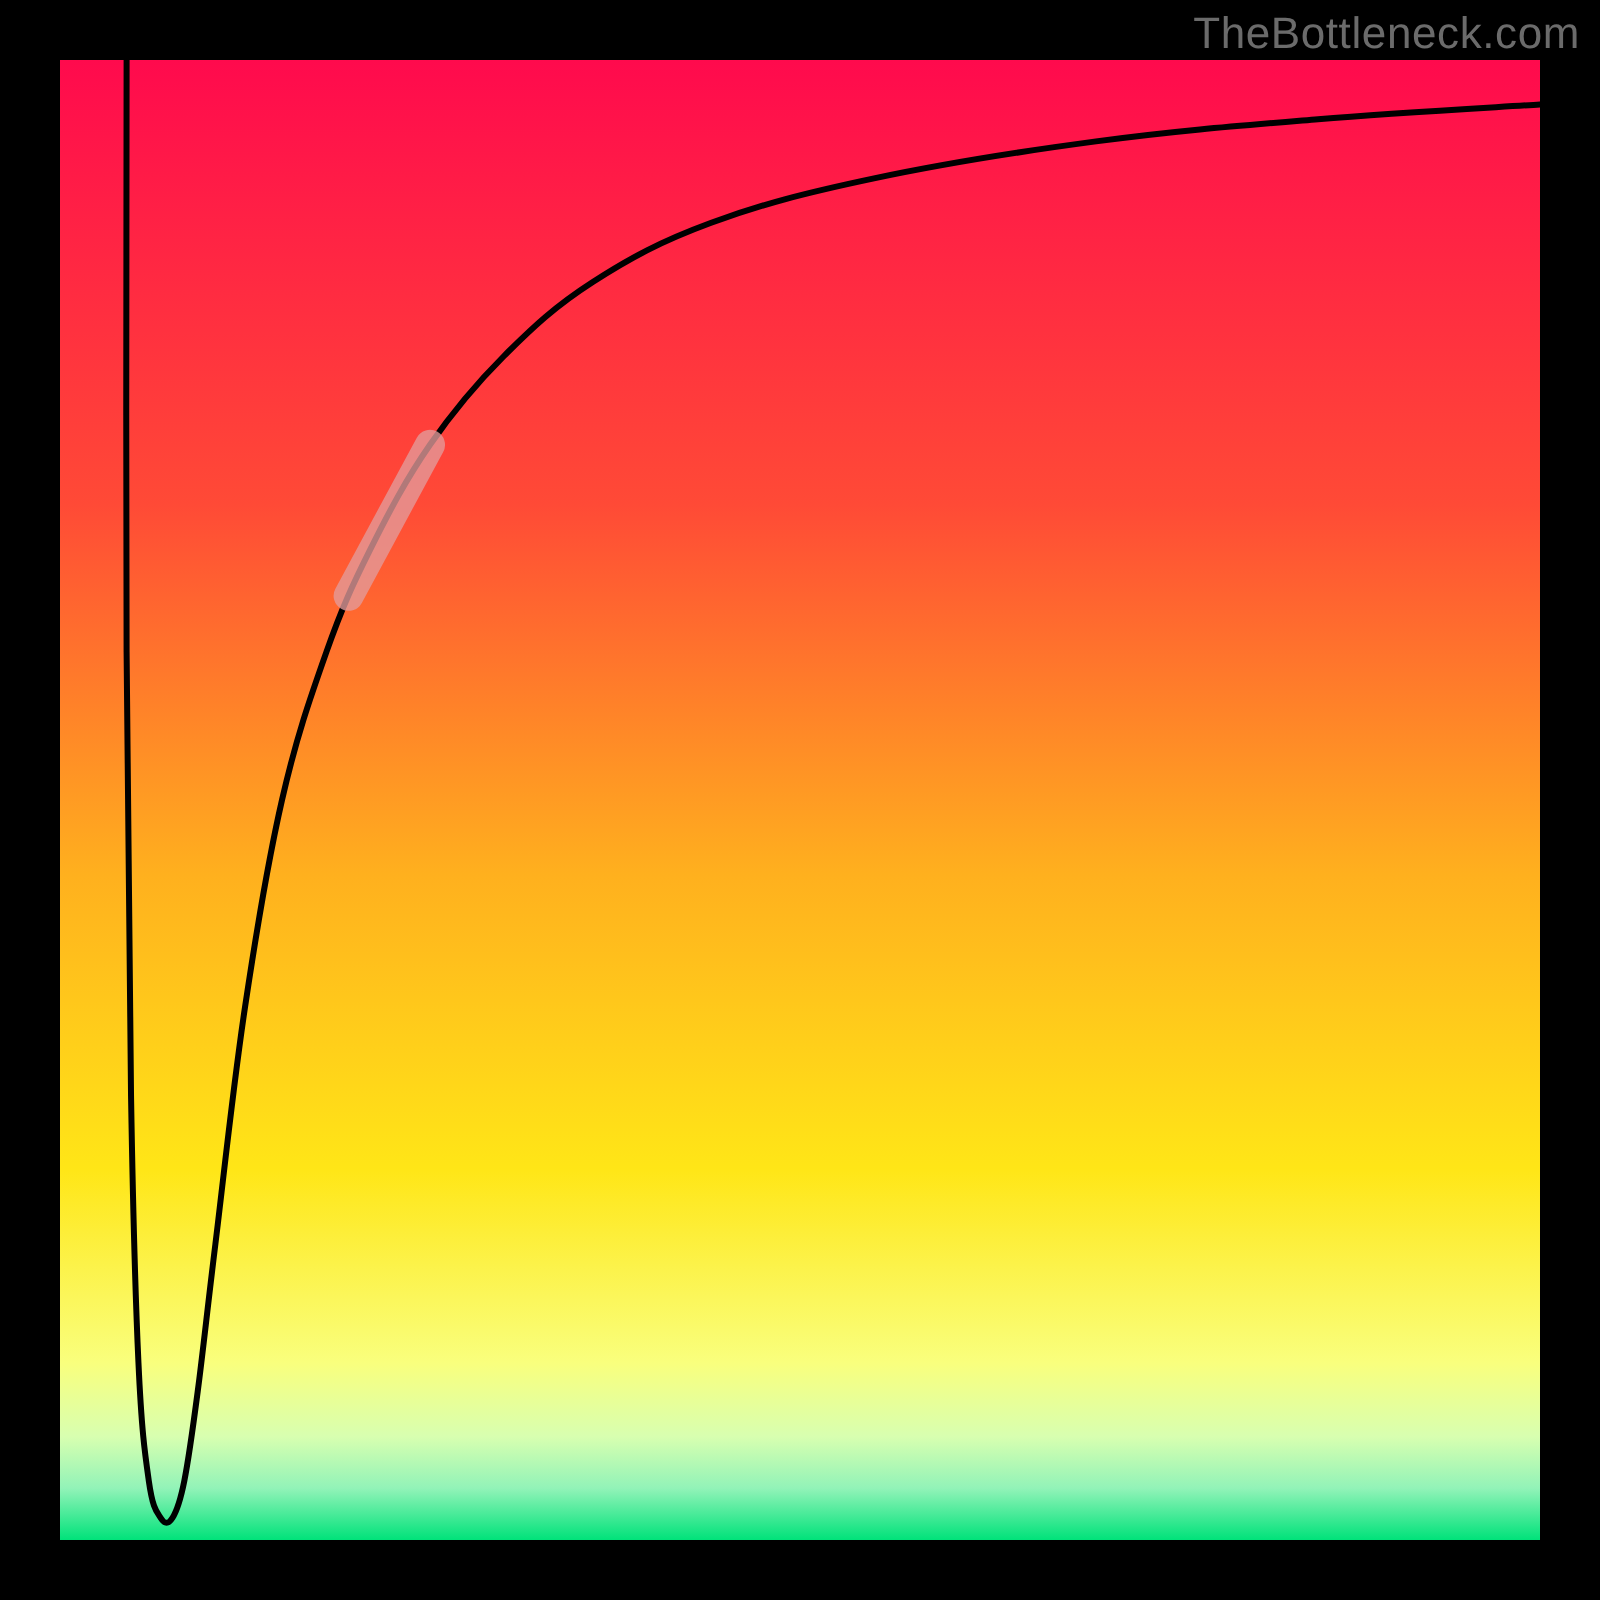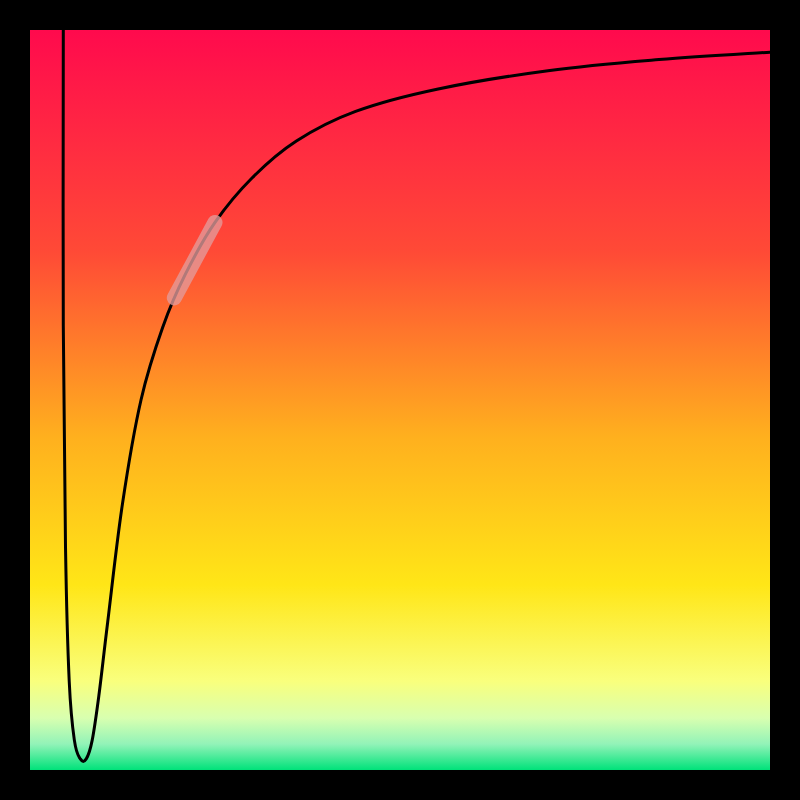--- a/index.html
+++ b/index.html
@@ -27,20 +27,21 @@
     z-index: 5;
   }
   svg {
     display: block;
   }
 </style>
 </head>
 <body>
 
 <div class="wrap">
+  <div class="attribution">TheBottleneck.com</div>
 
   <svg id="chart-svg" width="800" height="800" viewBox="0 0 800 800">
     <defs>
       <linearGradient id="bg-grad" x1="0" y1="0" x2="0" y2="1">
           <stop offset="0.00%" stop-color="#ff0a4d"></stop>
           <stop offset="30.00%" stop-color="#ff4a36"></stop>
           <stop offset="55.00%" stop-color="#ffb01e"></stop>
           <stop offset="75.00%" stop-color="#ffe617"></stop>
           <stop offset="88.00%" stop-color="#f9ff7d"></stop>
           <stop offset="93.00%" stop-color="#d8ffb0"></stop>

